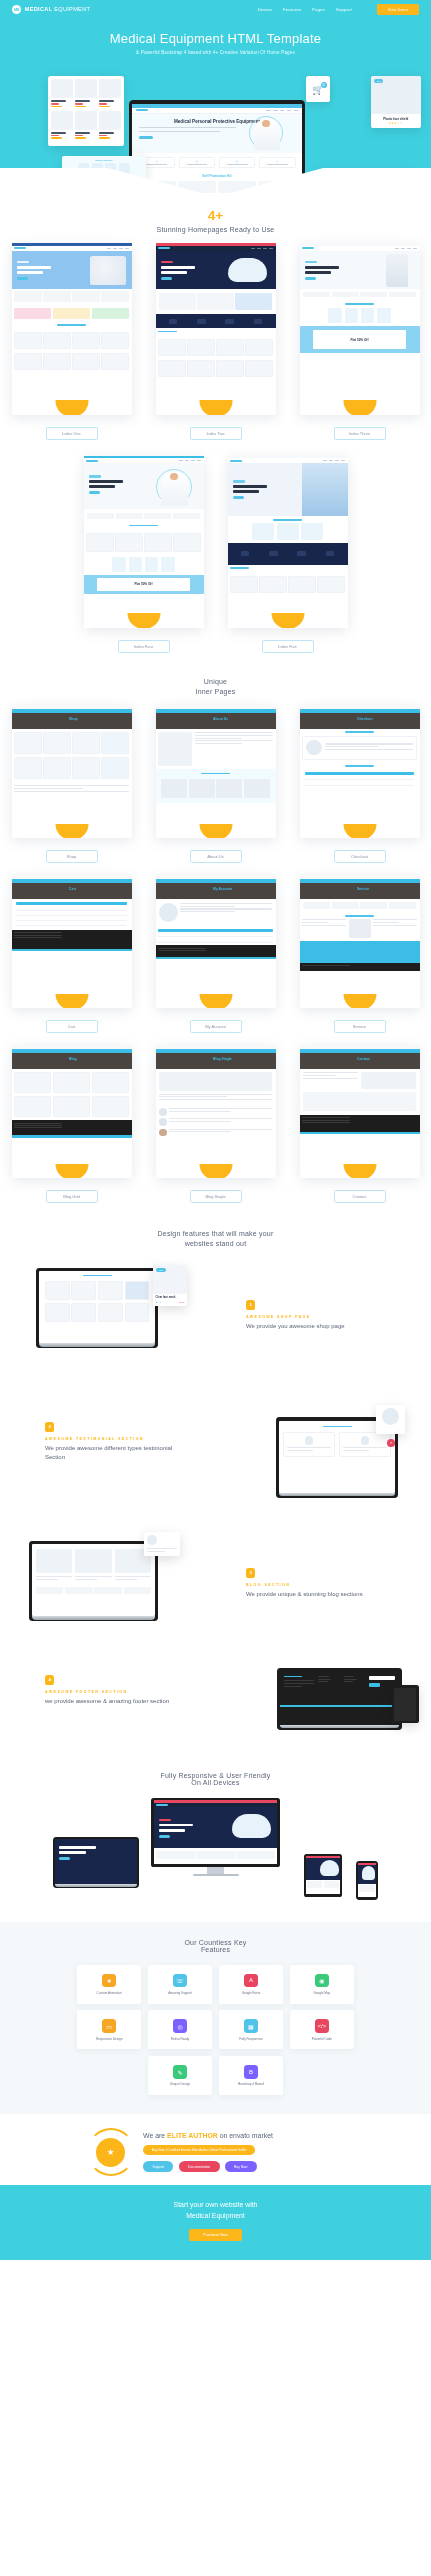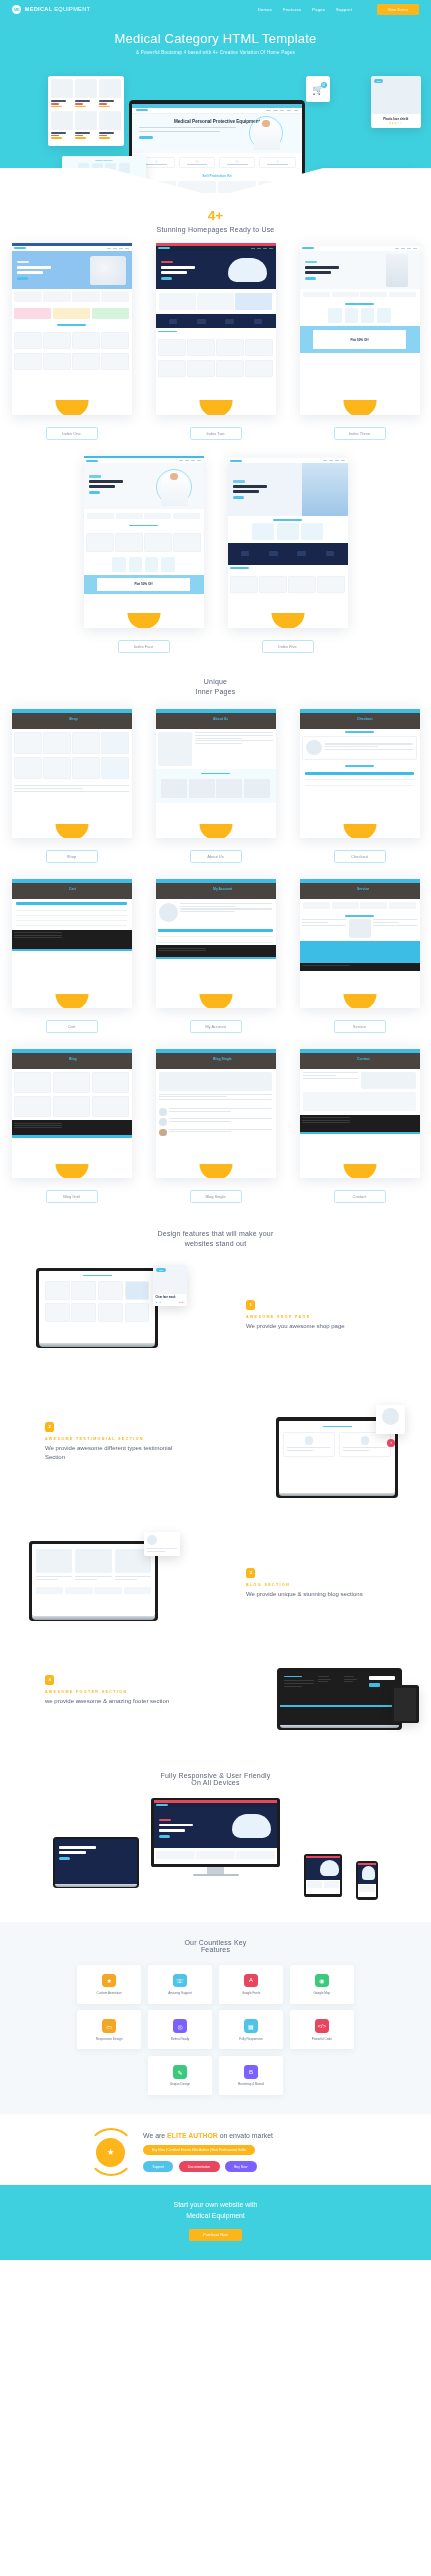--- a/index.html
+++ b/index.html
@@ -269,21 +269,21 @@
     <div class="nav-links">
       <a>Demos</a>
       <a>Features</a>
       <a>Pages</a>
       <a>Support</a>
       <button class="nav-cta">View Demo</button>
     </div>
   </div>
 
   <div class="hero">
-    <h1>Medical Category HTML Template</h1>
+    <h1>Medical Equipment HTML Template</h1>
     <p>&amp; Powerful Bootstrap 4 based with 4+ Creative Variation Of Home Pages</p>
 
     <div class="mock prodgrid">
       <div class="pg-row">
         <div class="pg-cell">
             <div class="pg-img"></div>
             <div class="pg-t"></div>
             <div class="pg-p"></div>
             <div class="pg-s"></div>
           </div>

